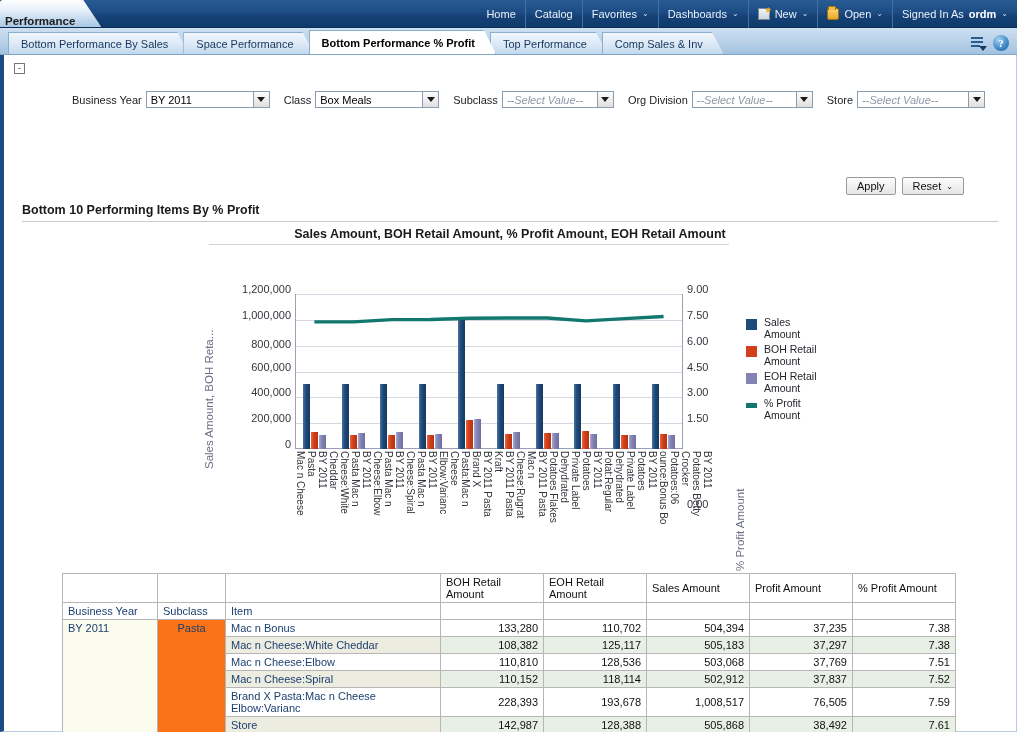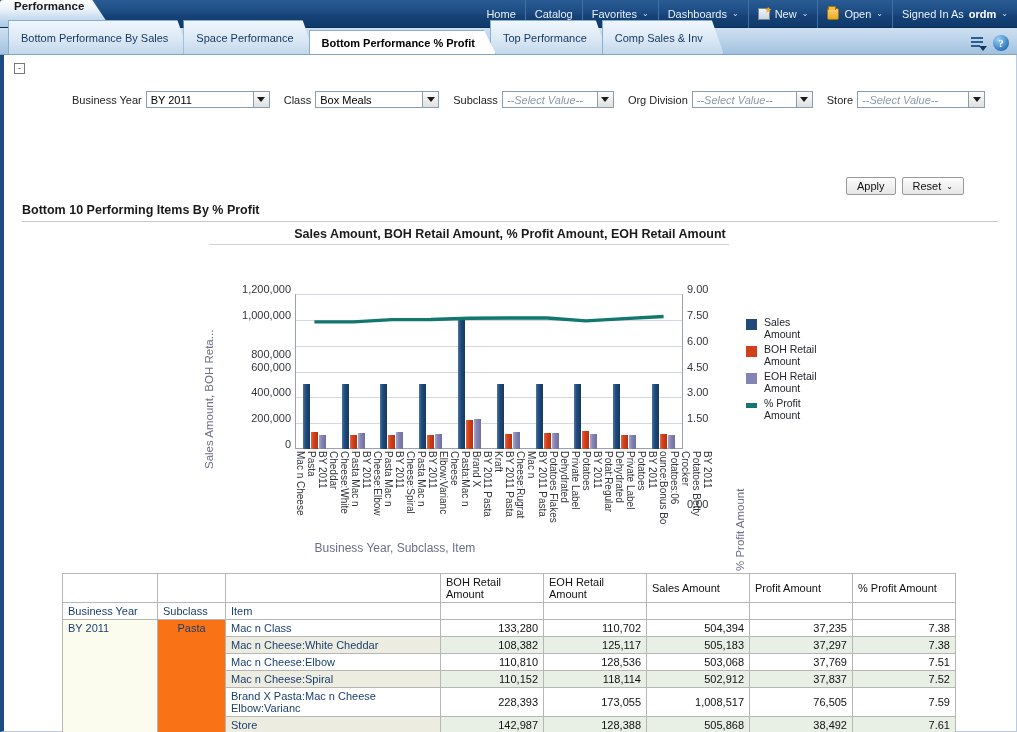--- a/index.html
+++ b/index.html
@@ -18,22 +18,22 @@
     position: relative;
     height: 28px;
     background: linear-gradient(to bottom, #2a5b93 0%, #1d4c84 45%, #164176 60%, #0f3a6b 100%);
     display: flex;
     align-items: stretch;
     border-bottom: 1px solid #0c2d55;
   }
   .app-tab {
     position: relative;
     margin-left: 0;
-    padding: 0 26px 0 14px;
-    display: flex; align-items: flex-start;
+    padding: 0 26px 0 5px;
+    display: flex; align-items: flex-end;
     color: #1b1b1b;
     font-weight: bold;
     font-size: 11.5px;
     background: linear-gradient(to bottom, #ffffff 0%, #e7f0f9 38%, #c2d9ee 72%, #a9c8e4 100%);
     border-top-left-radius: 3px;
     clip-path: polygon(0 0, calc(100% - 18px) 0, 100% 100%, 0 100%);
   }
   .topnav {
     margin-left: auto;
     display: flex; align-items: center;
@@ -82,21 +82,21 @@
   .tabstrip {
     position: relative;
     height: 27px;
     background: linear-gradient(to bottom, #cfe0f1 0%, #b9d2e9 50%, #a2c1df 100%);
     display: flex;
     align-items: flex-end;
     padding-left: 8px;
     border-bottom: 1px solid #7fa5c8;
   }
   .tab {
-    height: 34px;
+    height: 22px;
     padding: 0 20px 0 12px;
     display: flex; align-items: center;
     font-size: 11px;
     color: #15365c;
     background: linear-gradient(to bottom, #f0f6fc 0%, #dbe8f5 55%, #c3d8ec 100%);
     border: 1px solid #8aaecd;
     border-bottom: none;
     margin-right: -6px;
     clip-path: polygon(0 0, calc(100% - 12px) 0, 100% 100%, 0 100%);
     white-space: nowrap;
@@ -412,26 +412,25 @@
 
   <div class="section-title">Bottom 10 Performing Items By % Profit</div>
 
   <div class="chart-wrap">
     <div class="chart-title">Sales Amount, BOH Retail Amount, % Profit Amount, EOH Retail Amount</div>
     <div class="chart-title-rule"></div>
 
     <div class="plot-area">
       <div class="axis-title-left">Sales Amount, BOH Reta...</div>
       <div class="axis-title-right">% Profit Amount</div>
-      <div class="axis-title-bottom">Business Year, Subclass, Item</div>
 
       <div class="yaxis-left" id="yaxis-left">
           <div class="ytick-l" style="top: -6px;">1,200,000</div>
           <div class="ytick-l" style="top: 19.8333px;">1,000,000</div>
-          <div class="ytick-l" style="top: 59px; text-align: right;">800,000</div>
+          <div class="ytick-l" style="top: 49px; text-align: right;">800,000</div>
           <div class="ytick-l" style="top: 71.5px;">600,000</div>
           <div class="ytick-l" style="top: 97.3333px;">400,000</div>
           <div class="ytick-l" style="top: 123.167px;">200,000</div>
           <div class="ytick-l" style="top: 149px;">0</div>
         </div>
       <div class="yaxis-right" id="yaxis-right">
           <div class="ytick-r" style="top: -6px;">9.00</div>
           <div class="ytick-r" style="top: 19.8333px;">7.50</div>
           <div class="ytick-r" style="top: 45.6667px;">6.00</div>
           <div class="ytick-r" style="top: 71.5px;">4.50</div>
@@ -590,21 +589,21 @@
             <th class="hdr">&nbsp;</th>
             <th class="hdr">&nbsp;</th>
             <th class="hdr">&nbsp;</th>
             <th class="hdr">&nbsp;</th>
           </tr>
         </thead>
       <tbody id="tbody">
           <tr>
             <td class="dim" rowspan="10">BY 2011</td>
             <td class="dim2" rowspan="7">Pasta</td>
-            <td class="item a">Mac n Class</td>
+            <td class="item a">Mac n Bonus</td>
             <td class="num a">133,280</td>
             <td class="num a">110,702</td>
             <td class="num a">504,394</td>
             <td class="num a">37,235</td>
             <td class="num a">7.38</td>
           </tr>
           <tr>
             <td class="item b">Mac n Cheese:White Cheddar</td>
             <td class="num b">108,382</td>
             <td class="num b">125,117</td>
@@ -624,21 +623,21 @@
             <td class="item b">Mac n Cheese:Spiral</td>
             <td class="num b">110,152</td>
             <td class="num b">118,114</td>
             <td class="num b">502,912</td>
             <td class="num b">37,837</td>
             <td class="num b">7.52</td>
           </tr>
           <tr>
             <td class="item a">Brand X Pasta:Mac n Cheese Elbow:Varianc</td>
             <td class="num a">228,393</td>
-            <td class="num a">173,055</td>
+            <td class="num a">193,678</td>
             <td class="num a">1,008,517</td>
             <td class="num a">76,505</td>
             <td class="num a">7.59</td>
           </tr>
           <tr>
             <td class="item b">Store</td>
             <td class="num b">142,987</td>
             <td class="num b">128,388</td>
             <td class="num b">505,868</td>
             <td class="num b">38,492</td>

